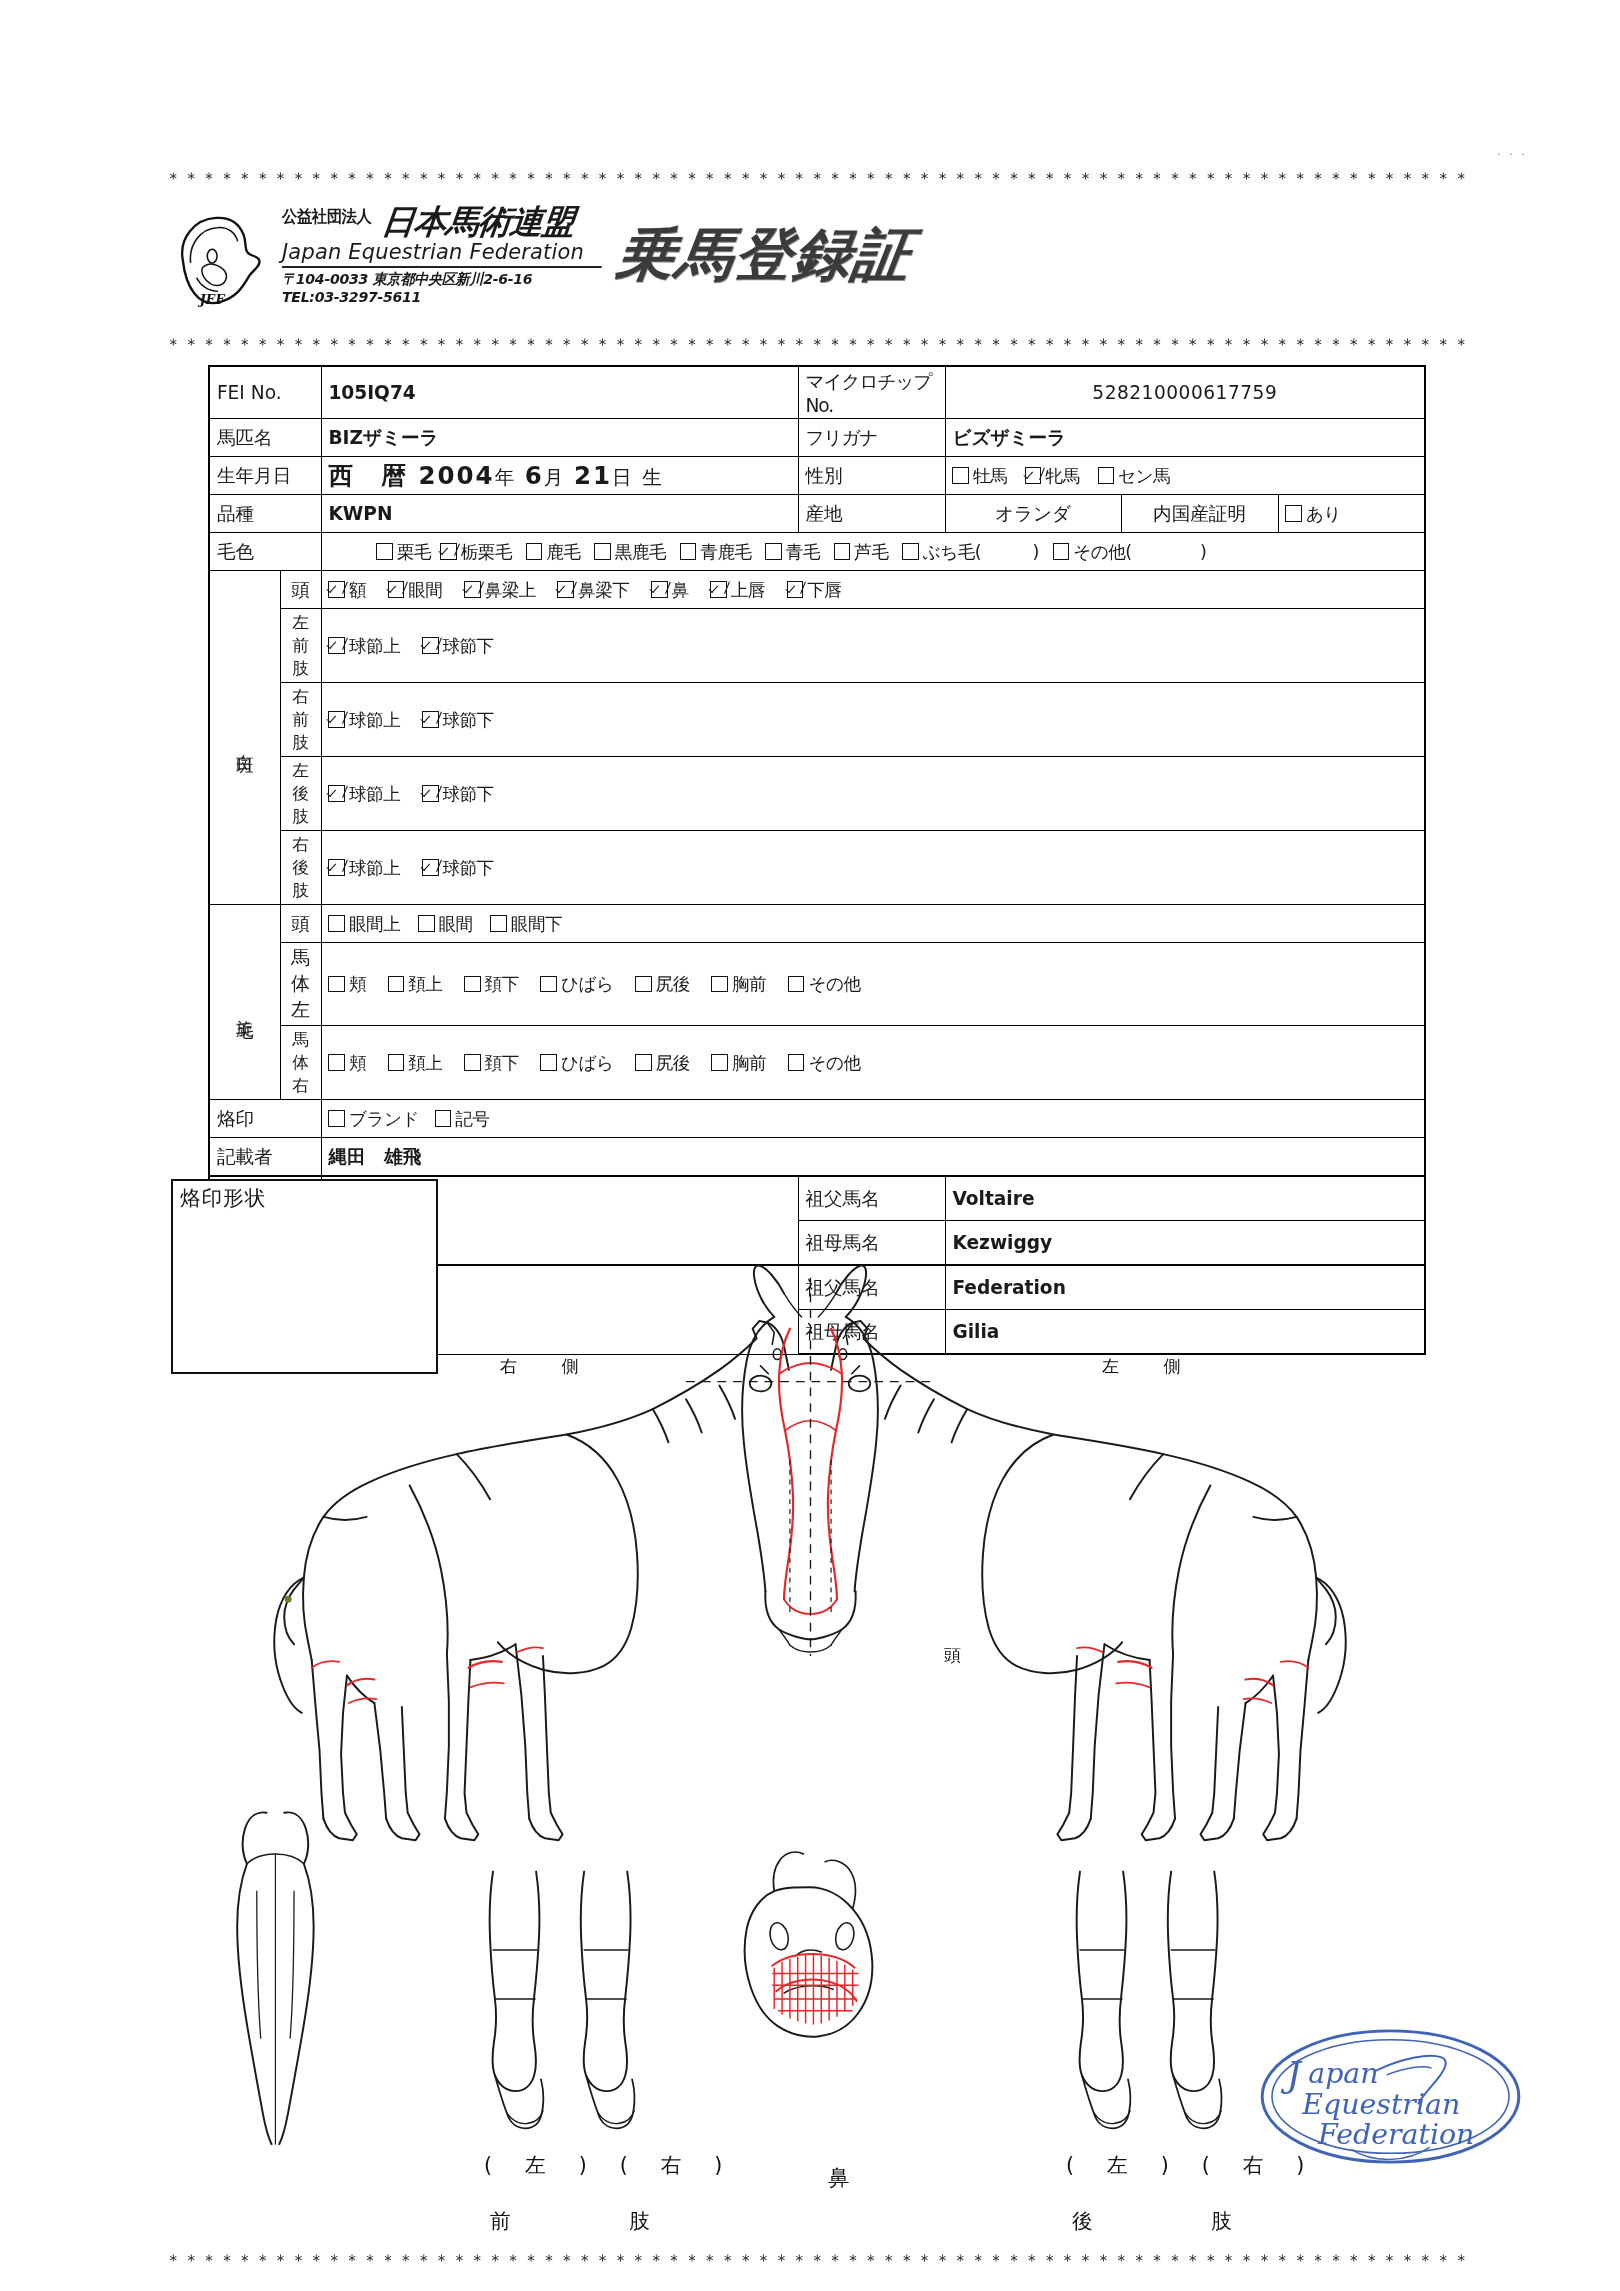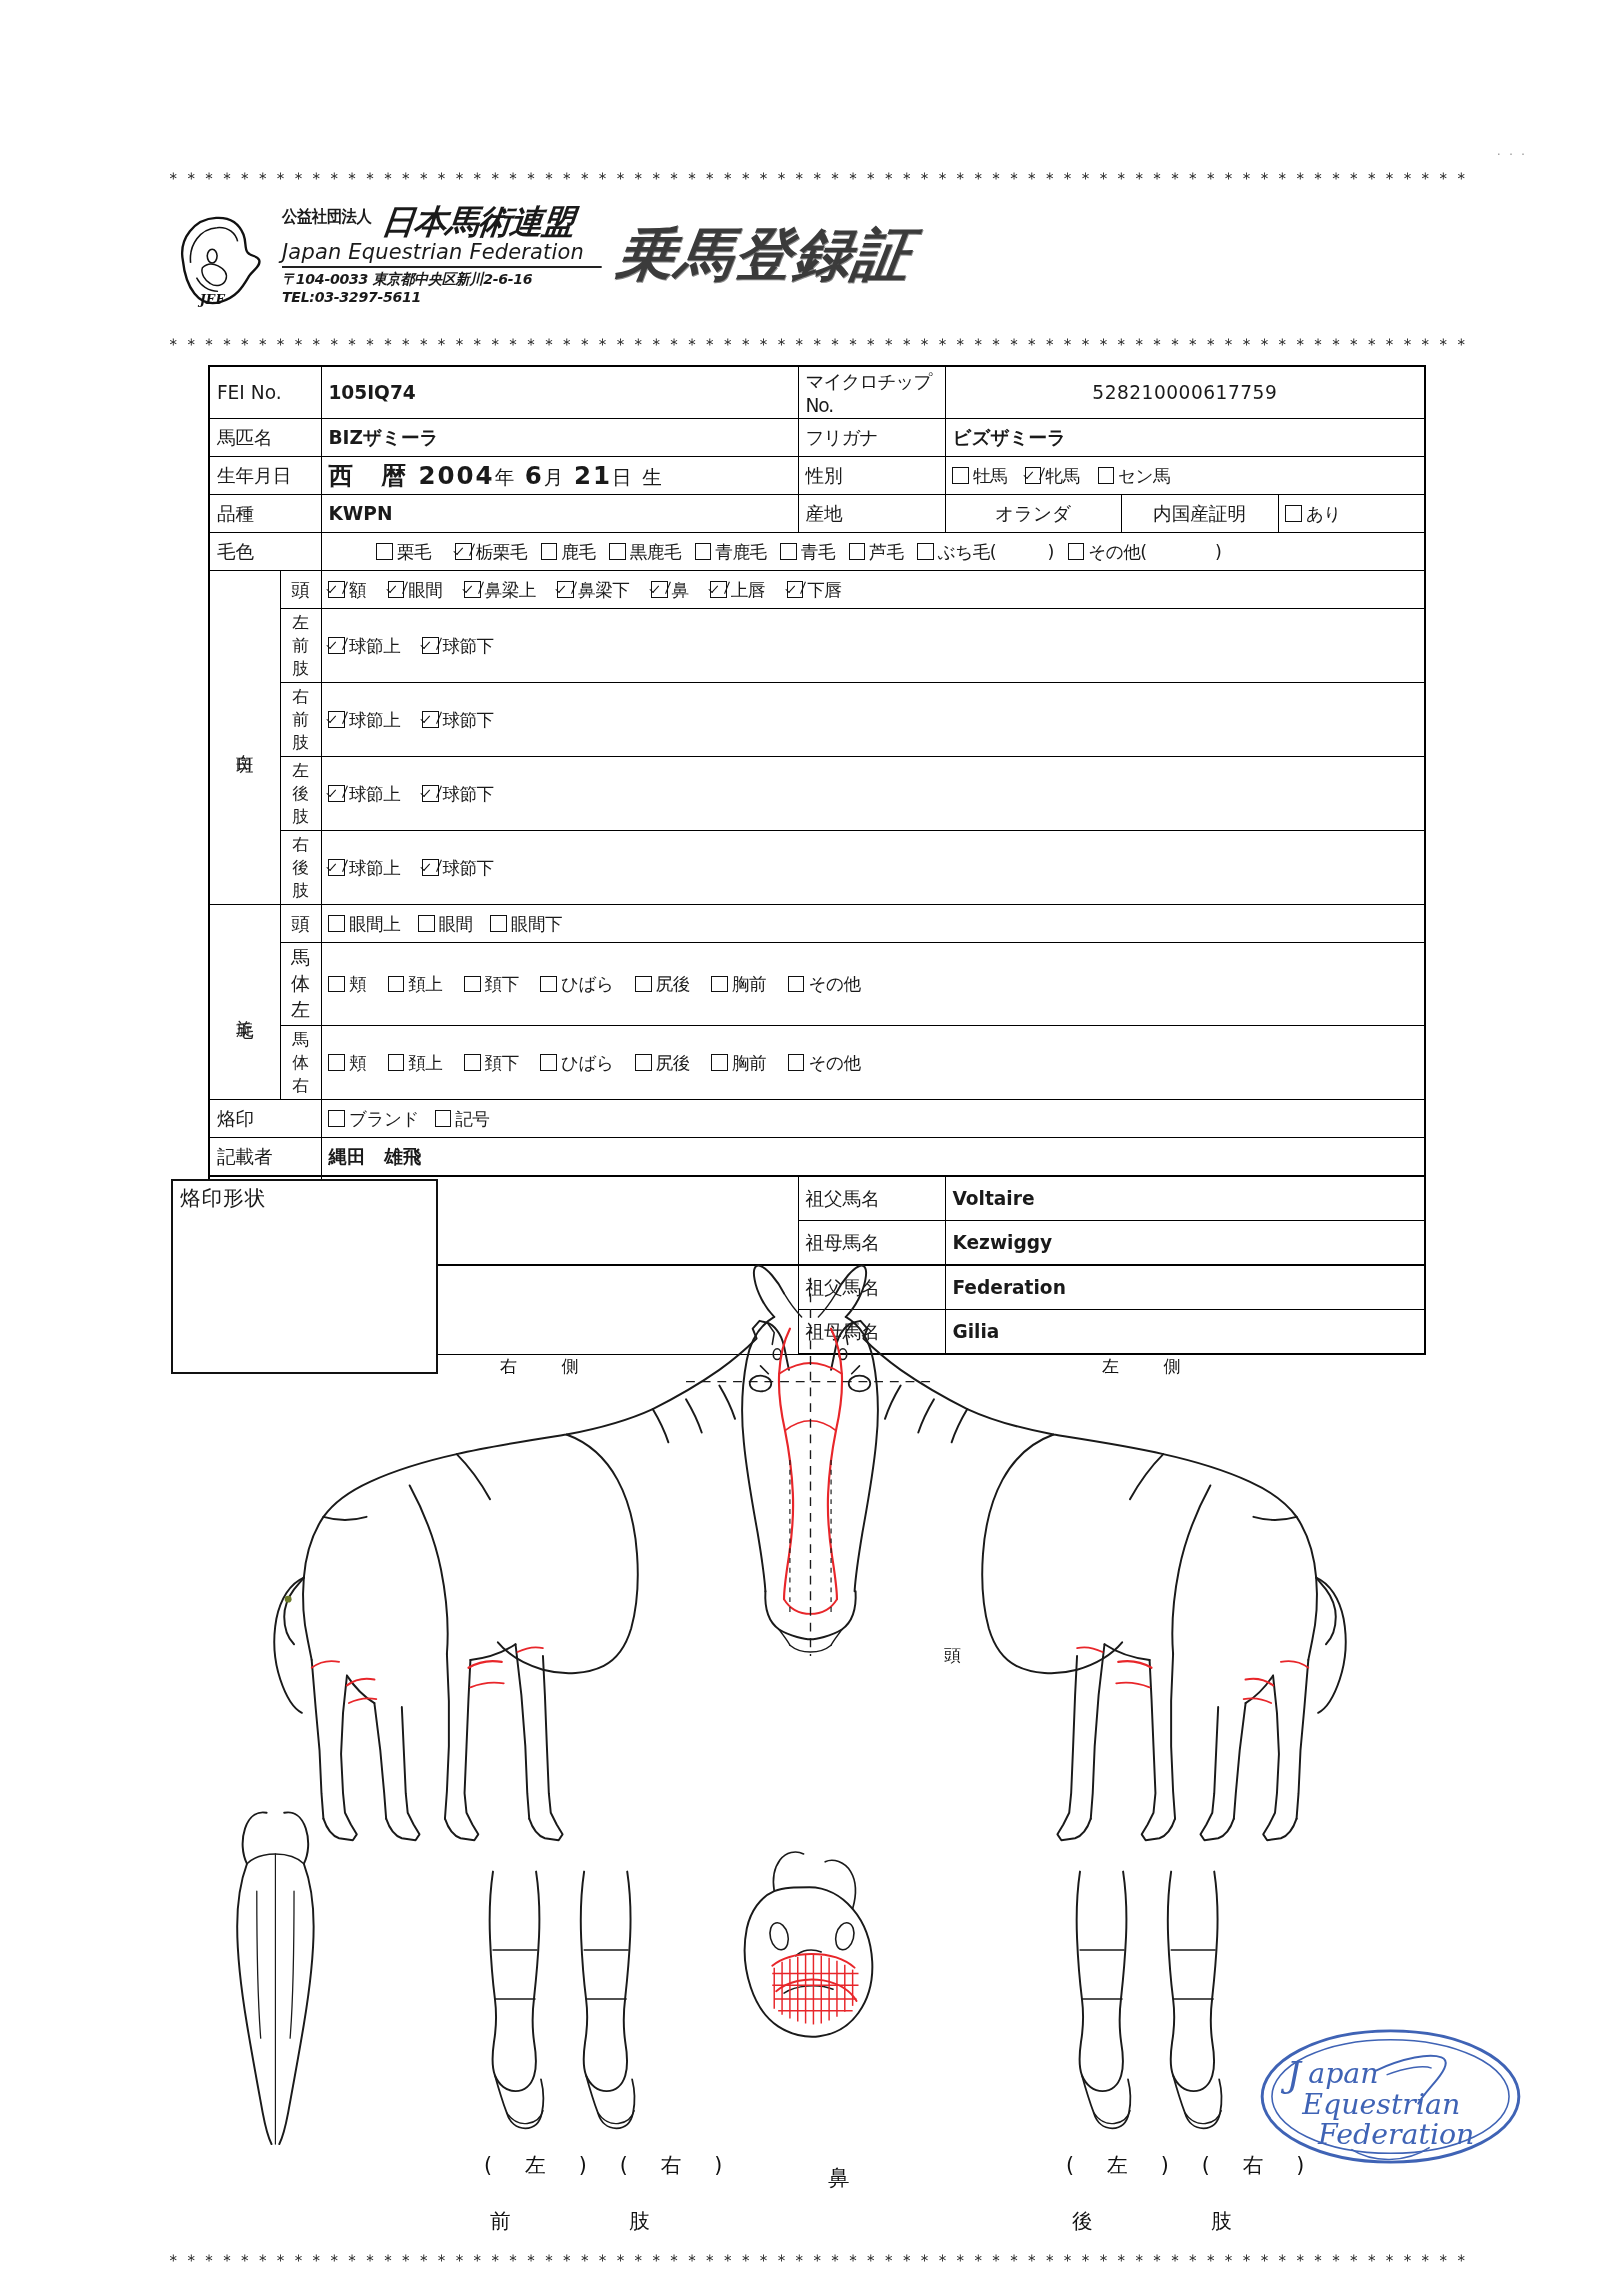--- a/index.html
+++ b/index.html
@@ -265,21 +265,21 @@
               <span class="txt">あり</span>
             </span>
           </div>
     </td>
   </tr>
 
   <tr>
     <td class="lbl thick-left" colspan="2">毛色</td>
     <td class="thick-right" colspan="6">
       <div class="cbrow" id="coat-options-row">
-            <span class="cb" style="margin-right: 24px; padding-left: 48px;">
+            <span class="cb" style="margin-right: 9px; padding-left: 48px;">
               <span class="box"></span>
               <span class="txt">栗毛</span>
             </span>
             <span class="cb on" style="margin-right: 13.7px;">
               <span class="box"></span>
               <span class="txt">栃栗毛</span>
             </span>
             <span class="cb" style="margin-right: 13.7px;">
               <span class="box"></span>
               <span class="txt">鹿毛</span>

